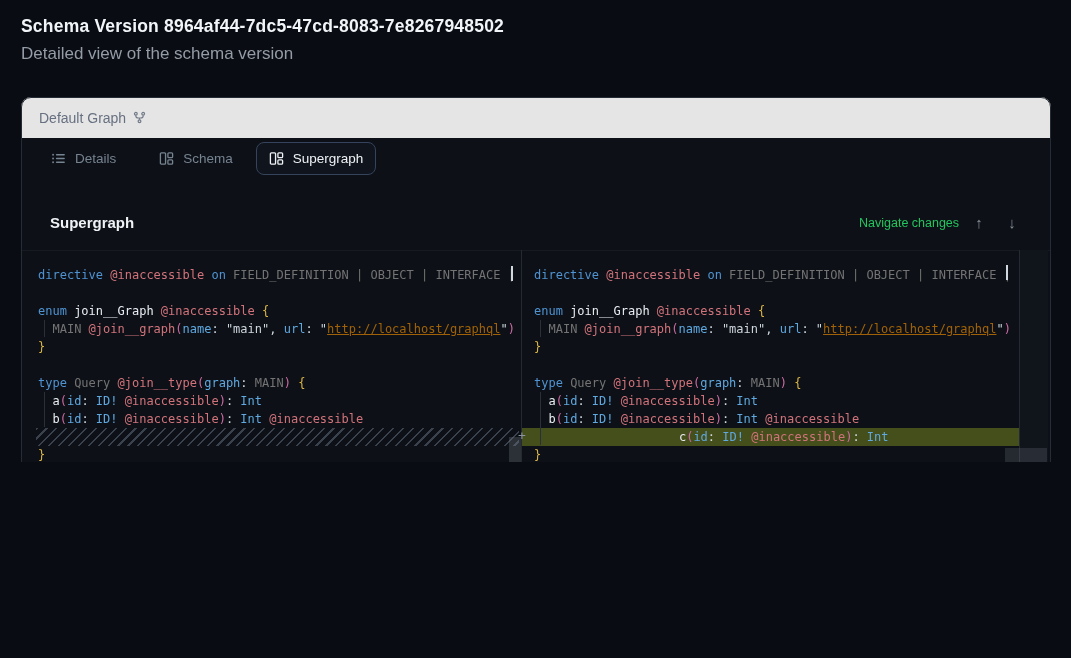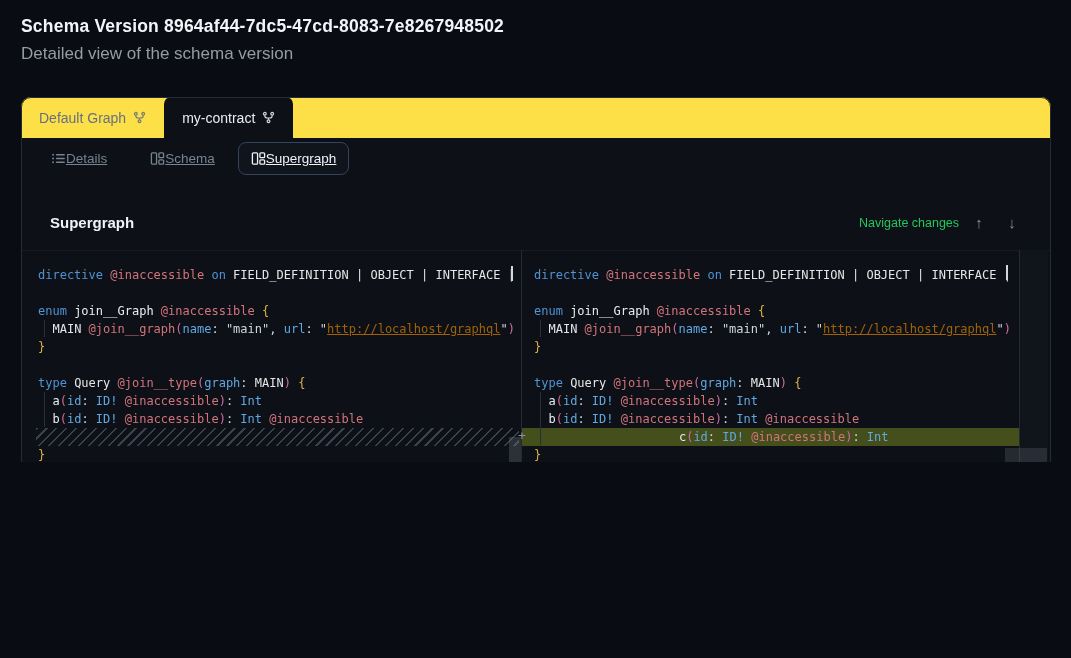--- a/index.html
+++ b/index.html
@@ -11,43 +11,43 @@
 
   
   .page-title { position:absolute; left:21px; top:16px; font-size:17.5px; font-weight:700; color:#f2f5f8; letter-spacing:.2px; }
   .page-subtitle { position:absolute; left:21px; top:44px; font-size:17px; color:#949ca6; }
 
   
   .card-body { position:absolute; left:21px; top:97px; width:1030px; height:464px; background:#0d1117; border-radius:10px; }
   .card-border-overlay { position:absolute; left:21px; top:97px; width:1030px; height:464px; border:1px solid #262c35; border-radius:10px; pointer-events:none; z-index:40; }
 
   
-  .graph-tabbar { position:absolute; left:21px; top:97px; width:1030px; height:41px; background:#fde047; border-radius:10px 10px 0 0; display:flex; align-items:stretch; z-index:5; }
+  .graph-tabbar { position:absolute; left:21px; top:97px; width:1030px; height:41px; background:#e5e5e5; border-radius:10px 10px 0 0; display:flex; align-items:stretch; z-index:5; }
   .graph-tab { display:flex; align-items:center; gap:7px; padding:0 18px; font-size:14px; color:#677080; cursor:pointer; }
   .graph-tab.active { background:#0d1117; color:#e9edf2; border-radius:7px 7px 0 0; }
   .graph-tab .ticon { display:flex; align-items:center; opacity:.9; }
 
   
   .view-tabbar { position:absolute; left:21px; top:138px; width:1030px; height:41px; background:#0d1117; display:flex; align-items:center; z-index:5; }
-  .view-tab { display:flex; align-items:center; font-size:13.5px; color:#768390; margin-left:17px; padding:8px 12px; border:1px solid transparent; border-radius:8px; cursor:pointer;text-decoration:underline; }
+  .view-tab { display:flex; align-items:center; gap:9px; font-size:13.5px; color:#768390; margin-left:17px; padding:8px 12px; border:1px solid transparent; border-radius:8px; cursor:pointer; }
   .view-tab.active { color:#eef2f6; border-color:#35435c; background:#10151d; margin-left:10px; }
 
   
   .section-title { position:absolute; left:50px; top:214px; font-size:15px; font-weight:700; color:#f0f3f6; z-index:5; }
   .navigate-label { position:absolute; left:859px; top:216px; font-size:12.5px; color:#22c55e; z-index:5; }
   .nav-arrow { position:absolute; top:212px; width:22px; height:22px; color:#878f98; font-size:15px; line-height:22px; text-align:center; cursor:pointer; z-index:5; }
   .nav-arrow.up { left:968px; } .nav-arrow.down { left:1001px; }
 
   
   .editor { position:absolute; left:21px; top:250px; width:1030px; height:377px; z-index:3; border-top:1px solid #161b23; }
   .pane { position:absolute; top:0; height:377px; overflow:hidden; white-space:pre; font-family:"DejaVu Sans Mono","Liberation Mono",monospace; font-size:12px; line-height:18px; }
   .pane-left  { left:0;   width:500px; padding:15px 0 0 17px; }
   .pane-right { left:501px; width:497px; padding:15px 0 0 12px; }
   .code-line { height:18px; }
-  .tok-kw{color:#4f93d2} .tok-ty{color:#e5e5e5} .tok-dir{color:#d2737b}
+  .tok-kw{color:#4f93d2} .tok-ty{color:#737373} .tok-dir{color:#d2737b}
   .tok-pn{color:#cb6ba2} .tok-br{color:#dcb645} .tok-tx{color:#cfd7df}
   .tok-st{color:#ced6de} .tok-id{color:#5fa8e0} .tok-nm{color:#e8edf2}
   .tok-lk{color:#a16207; text-decoration:underline; cursor:pointer;}
   .hatch-line { margin-left:-2px; margin-right:2px;
     background:repeating-linear-gradient(135deg,#3a424e 0 1.5px,transparent 1.5px 7px); }
   .pane-left  .added-line, .pane-right .added-line { background:#454f1b; }
   .pane-right .added-line { margin-left:-12px; padding-left:12px;text-align:center; }
 
   .indent-guide { position:absolute; width:1px; background:#2a303a; z-index:4; }
 
@@ -77,31 +77,20 @@
 <div class="screen">
 
   <div class="page-title">Schema Version 8964af44-7dc5-47cd-8083-7e8267948502</div>
   <div class="page-subtitle">Detailed view of the schema version</div>
 
   <div class="card-body"></div>
 
   <div class="graph-tabbar">
     <div class="graph-tab">
       <span>Default Graph</span>
-      <span class="ticon">
-        <svg width="13" height="13" viewBox="0 0 16 16" fill="none" stroke="currentColor" stroke-width="1.5">
-          <circle cx="3.5" cy="3.5" r="1.7"></circle>
-            <circle cx="12.5" cy="3.5" r="1.7"></circle>
-            <circle cx="8" cy="12.5" r="1.7"></circle>
-          <path d="M3.5 5.4v.8c0 1.6 1.6 2.4 3.1 2.4h2.8c1.5 0 3.1-.8 3.1-2.4v-.8M8 8.6v2.1"></path>
-        </svg>
-      </span>
-    </div>
-    <div class="graph-tab active">
-      <span>my-contract</span>
       <span class="ticon">
         <svg width="13" height="13" viewBox="0 0 16 16" fill="none" stroke="currentColor" stroke-width="1.5">
           <circle cx="3.5" cy="3.5" r="1.7"></circle>
             <circle cx="12.5" cy="3.5" r="1.7"></circle>
             <circle cx="8" cy="12.5" r="1.7"></circle>
           <path d="M3.5 5.4v.8c0 1.6 1.6 2.4 3.1 2.4h2.8c1.5 0 3.1-.8 3.1-2.4v-.8M8 8.6v2.1"></path>
         </svg>
       </span>
     </div>
   </div>

